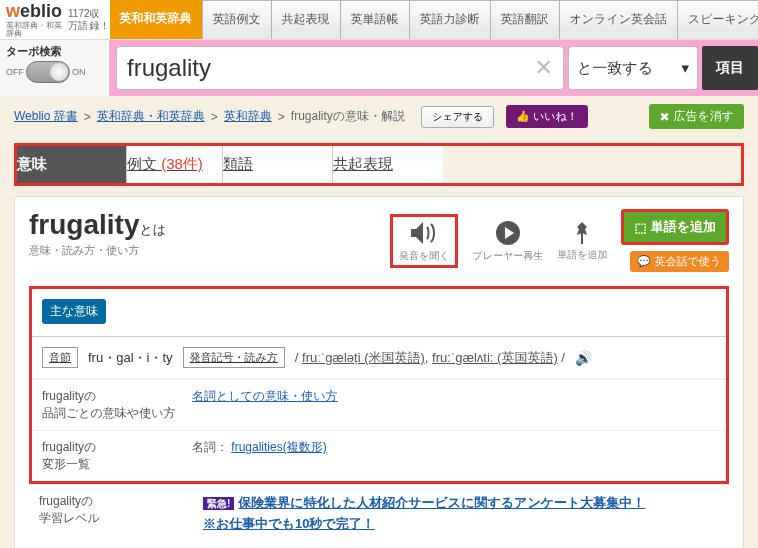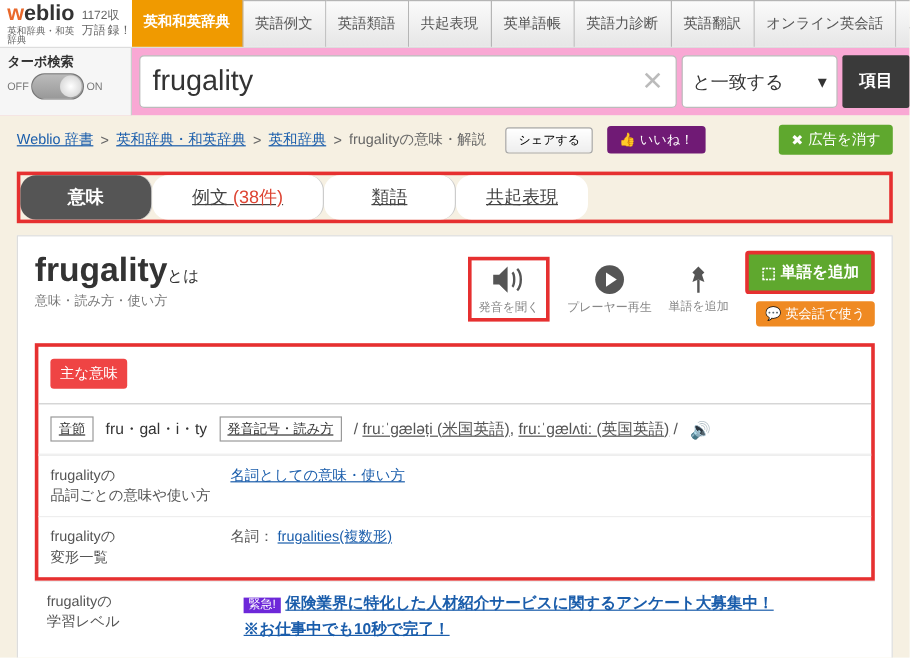--- a/index.html
+++ b/index.html
@@ -25,69 +25,68 @@
   .clear-x { color: #bbb; font-size: 22px; cursor: pointer; }
   .match-select { width: 130px; margin: 6px 0; background: #fff; border: 1px solid #bbb; border-radius: 4px; display: flex; align-items: center; padding: 0 8px; justify-content: space-between; cursor: pointer; font-size: 15px; color: #333; }
   .search-btn { width: 56px; margin: 6px 0 6px 4px; background: #3a3a3a; color: #fff; display: flex; align-items: center; justify-content: center; border-radius: 2px; font-size: 14px; font-weight: bold; cursor: pointer; }
   .breadcrumb-row { display: flex; align-items: center; padding: 8px 14px; gap: 6px; font-size: 12px; }
   .breadcrumb-row a { color: #1a5dab; text-decoration: underline; cursor: pointer; }
   .bc-txt { color: #666; }
   .share-btn { border: 1px solid #aaa; border-radius: 3px; padding: 3px 10px; background: linear-gradient(#fff,#eee); font-size: 10px; cursor: pointer; margin-left: 10px; }
   .fb-like { background: #701a75; color: #fff; font-size: 11px; padding: 4px 10px; border-radius: 3px; cursor: pointer; margin-left: 6px; }
   .ad-remove { margin-left: auto; background: #5fa82e; color: #fff; padding: 4px 10px; font-size: 12px; border-radius: 3px; cursor: pointer; display: flex; align-items: center; gap: 4px; }
   .sub-tabs { display: flex; margin: 6px 14px 0; border: 3px solid #e63030; }
-  .sub-tab { padding: 9px 0; text-align: center; border-right: 1px solid #ccc; background: #fff; cursor: pointer; font-size: 15px; color: #444; text-decoration: underline; border-radius: 13px; }
+  .sub-tab { padding: 9px 0; text-align: left; border-right: 1px solid #ccc; background: #fff; cursor: pointer; font-size: 15px; color: #444; text-decoration: underline; }
   .sub-tab:last-child { border-right: none; }
   .sub-tab.active { background: #555; color: #fff; text-decoration: none; font-weight: bold; }
   .sub-tab .count { color: #d43; }
   .content { background: #fff; margin: 10px 14px 0; border: 1px solid #ddd; padding: 12px 14px 16px; position: relative; }
   .word-header { display: flex; align-items: flex-start; justify-content: space-between; }
   .word-title { font-size: 28px; color: #333; }
   .word-title small { font-size: 13px; font-weight: normal; color: #333; }
   .word-sub { font-size: 11px; color: #777; margin-top: 2px; }
   .header-tools { display: flex; align-items: center; gap: 14px; }
   .tool { display: flex; flex-direction: column; align-items: center; gap: 2px; cursor: pointer; }
   .tool-label { font-size: 10px; color: #888; }
   .speak-box { border: 3px solid #e63030; padding: 2px 6px; }
   .add-word-btn { background: #5fa82e; color: #fff; padding: 6px 10px; border-radius: 3px; font-size: 13px; cursor: pointer; border: 3px solid #e63030; display: flex; align-items: center; gap: 4px; font-weight: bold; }
   .use-eikaiwa { background: #ef8a23; color: #fff; font-size: 11px; padding: 3px 8px; border-radius: 3px; margin-top: 4px; text-align: right; cursor: pointer; display: inline-flex; align-items: center; gap: 3px; }
   .right-stack { display: flex; flex-direction: column; align-items: flex-end; gap: 2px; }
   .summary-box { border: 3px solid #e63030; margin-top: 14px; }
   .main-mean-row { display: flex; align-items: center; padding: 10px 10px 12px; border-bottom: 1px solid #ccc; gap: 12px; }
-  .badge-dark { background: #ef4444; color: #fff; font-size: 12px; padding: 4px 8px; border-radius: 3px; }
+  .badge-dark { background: #0369a1; color: #fff; font-size: 12px; padding: 4px 8px; border-radius: 3px; }
   .main-mean { font-size: 18px; font-weight: bold; color: #333; }
   .syll-row { display: flex; align-items: center; padding: 10px 10px; gap: 10px; font-size: 13px; color: #333; border-bottom: 1px solid #eee; }
   .mini-badge { border: 1px solid #999; padding: 2px 6px; font-size: 11px; text-decoration: underline; cursor: pointer; }
   .ipa { color: #555; font-size: 13px; }
   .ipa .link { text-decoration: underline; cursor: pointer; }
   .ipa-play { color: #4b9; font-size: 14px; cursor: pointer; }
   .info-row { display: flex; padding: 8px 10px; border-top: 1px solid #eee; font-size: 12px; color: #555; }
   .info-label { width: 150px; }
   .info-val a { color: #1a5dab; text-decoration: underline; cursor: pointer; }
   .level-row { display: flex; padding: 8px 10px; font-size: 12px; color: #555; border-top: 1px solid #eee; gap: 14px; }
-  .ad-urgent { background: #6d28d9; color: #fff; font-size: 10px; padding: 1px 4px; margin-right: 4px; font-weight: normal; }
+  .ad-urgent { background: #4c1d95; color: #fff; font-size: 10px; padding: 1px 4px; margin-right: 4px; font-weight: bold; }
   .ad-text { color: #1a5dab; text-decoration: underline; font-weight: bold; font-size: 13px; line-height: 1.6; }
   svg { display: block; }
 </style>
 </head>
 <body>
 
 <div class="top-row">
   <div class="logo-box">
     <div class="logo"><span class="w">w</span><span>eblio</span></div>
     <div class="logo-sub">英和辞典・和英辞典</div>
   </div>
   <div class="record-count">
     <span>1172万語</span>
       <span>収録！</span>
   </div>
   <div class="nav">
     <div class="nav-tab active">英和和英辞典</div>
     <div class="nav-tab">英語例文</div>
-    <div class="nav-tab">英語類語</div>
     <div class="nav-tab">共起表現</div>
     <div class="nav-tab">英単語帳</div>
     <div class="nav-tab">英語力診断</div>
     <div class="nav-tab">英語翻訳</div>
     <div class="nav-tab">オンライン英会話</div>
     <div class="nav-tab">スピーキング</div>
   </div>
 </div>
 
 <div class="search-row">
@@ -123,21 +122,21 @@
   <span class="share-btn">シェアする</span>
   <span class="fb-like">👍 いいね！</span>
   <span class="ad-remove">
     <span>✖</span>
     <span>広告を消す</span>
   </span>
 </div>
 
 <div class="sub-tabs">
   <div class="sub-tab active" style="width:110px">意味</div>
-  <div class="sub-tab" style="width:143px">
+  <div class="sub-tab" style="width:96px">
     <span>例文 </span><span class="count">(38件)</span>
   </div>
   <div class="sub-tab" style="width:110px">類語</div>
   <div class="sub-tab" style="width:110px">共起表現</div>
 </div>
 
 <div class="content">
   <div class="word-header">
     <div>
       <h1 class="word-title">

